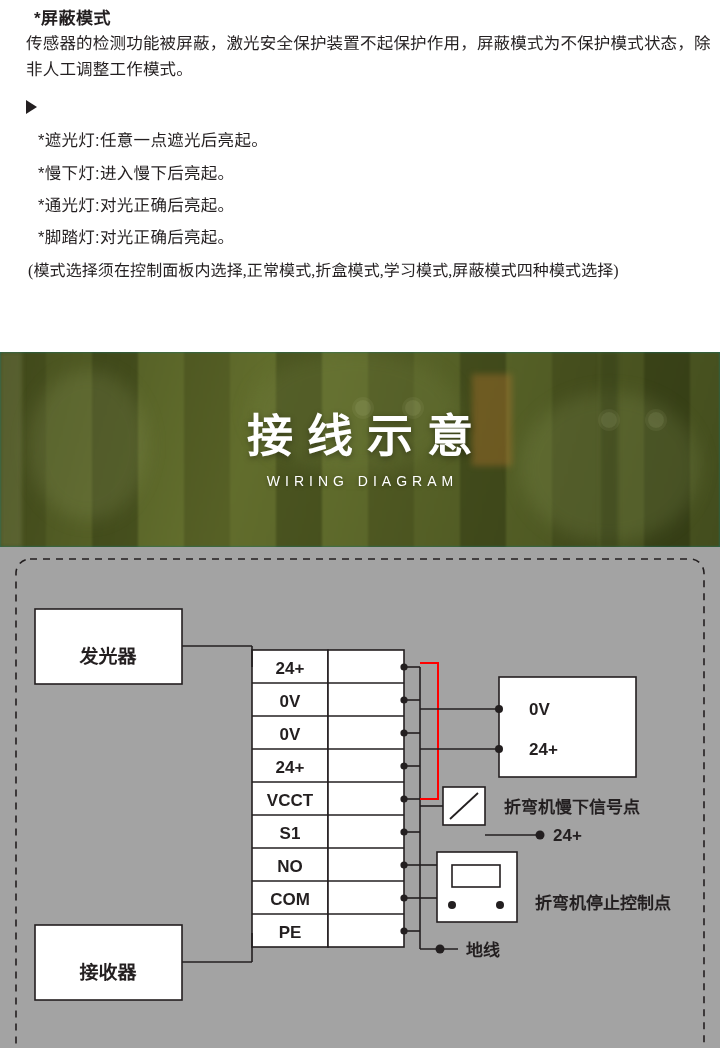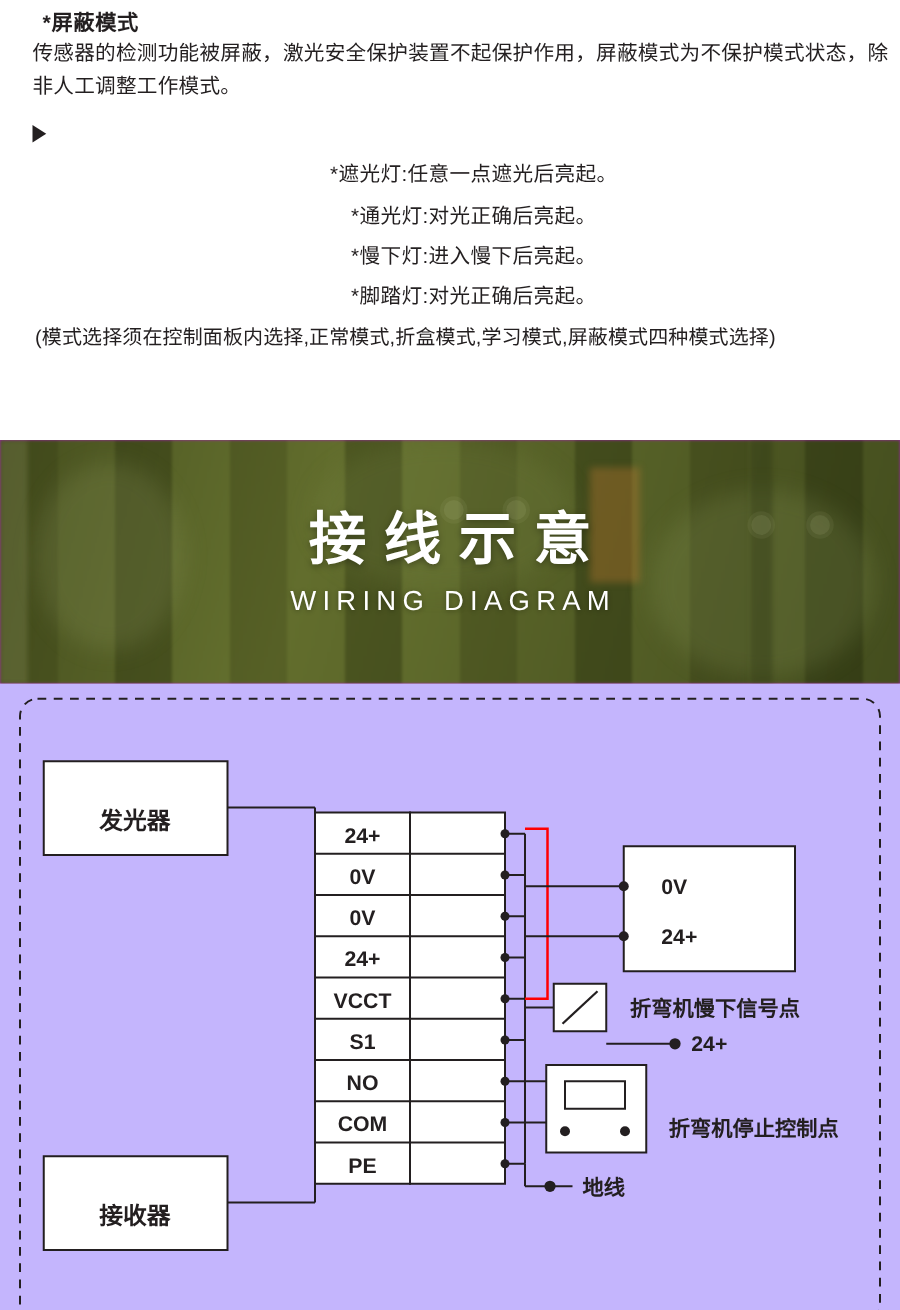--- a/index.html
+++ b/index.html
@@ -41,41 +41,42 @@
   }
   .tri{
     width:0;height:0;
     border-left:11px solid #231f20;
     border-top:7px solid transparent;
     border-bottom:7px solid transparent;
     margin-right:3px;
     flex:0 0 auto;
   }
   .lamp-list{
-    margin:0;padding:0;list-style:none;text-align:center;
+    margin:0;padding:0;list-style:none;
   }
   .lamp-list li{
     font-size:16.5px;
     line-height:1.95;
     margin-left:12px;
     letter-spacing:0.3px;
   }
   .note{
     font-size:16px;
     line-height:1.5;
     margin:6px 0 0 2px;
     letter-spacing:0.1px;
+    font-family:Liberation Serif, serif;
   }
 
   
   .banner{
     position:relative;
     height:195px;
     overflow:hidden;
-    background:#a21caf;
+    background:#0f766e;
   }
   .banner .bg{
     position:absolute;inset:0;
     background:
       linear-gradient(105deg, rgba(40,48,14,0.55) 0%, rgba(70,82,28,0.25) 35%, rgba(30,38,10,0.55) 100%),
       repeating-linear-gradient(90deg,
         #5c6529 0px, #5c6529 46px,
         #6b7632 46px, #6b7632 92px,
         #4e5722 92px, #4e5722 138px,
         #707c35 138px, #707c35 184px),
@@ -122,52 +123,52 @@
   }
   .banner-cn{
     font-size:46px;
     font-weight:bold;
     letter-spacing:14px;
     text-indent:14px;
     text-shadow:0 2px 6px rgba(0,0,0,0.35);
     line-height:1.15;
   }
   .banner-en{
-    font-size:22px;
+    font-size:14px;
     letter-spacing:5px;
     text-indent:5px;
     margin-top:10px;
     font-weight:400;
     text-shadow:0 1px 4px rgba(0,0,0,0.3);
   }
 
   
   .diagram-wrap{
     position:relative;
     height:calc(1048px - 352px - 195px);
-    background:#c4b5fd;
+    background:#a3a3a3;
   }
   .diagram-wrap svg{display:block;}
   .lbl{font-family:"Liberation Sans","DejaVu Sans",sans-serif;}
 </style>
 </head>
 <body>
 
 <section class="top-section">
   <h3 class="shield-title">*屏蔽模式</h3>
   <p class="shield-body">传感器的检测功能被屏蔽，激光安全保护装置不起保护作用，屏蔽模式为不保护模式状态，除非人工调整工作模式。</p>
 
   <div class="section-head">
     <span class="tri"></span>
   </div>
 
   <ul class="lamp-list">
     <li>*遮光灯:任意一点遮光后亮起。</li>
+    <li>*慢下灯:进入慢下后亮起。</li>
     <li>*通光灯:对光正确后亮起。</li>
-    <li>*慢下灯:进入慢下后亮起。</li>
     <li>*脚踏灯:对光正确后亮起。</li>
   </ul>
 
   <p class="note">(模式选择须在控制面板内选择,正常模式,折盒模式,学习模式,屏蔽模式四种模式选择)</p>
 </section>
 
 <section class="banner">
   <div class="bg"></div>
   <div class="blob b1"></div>
   <div class="blob b2"></div>

